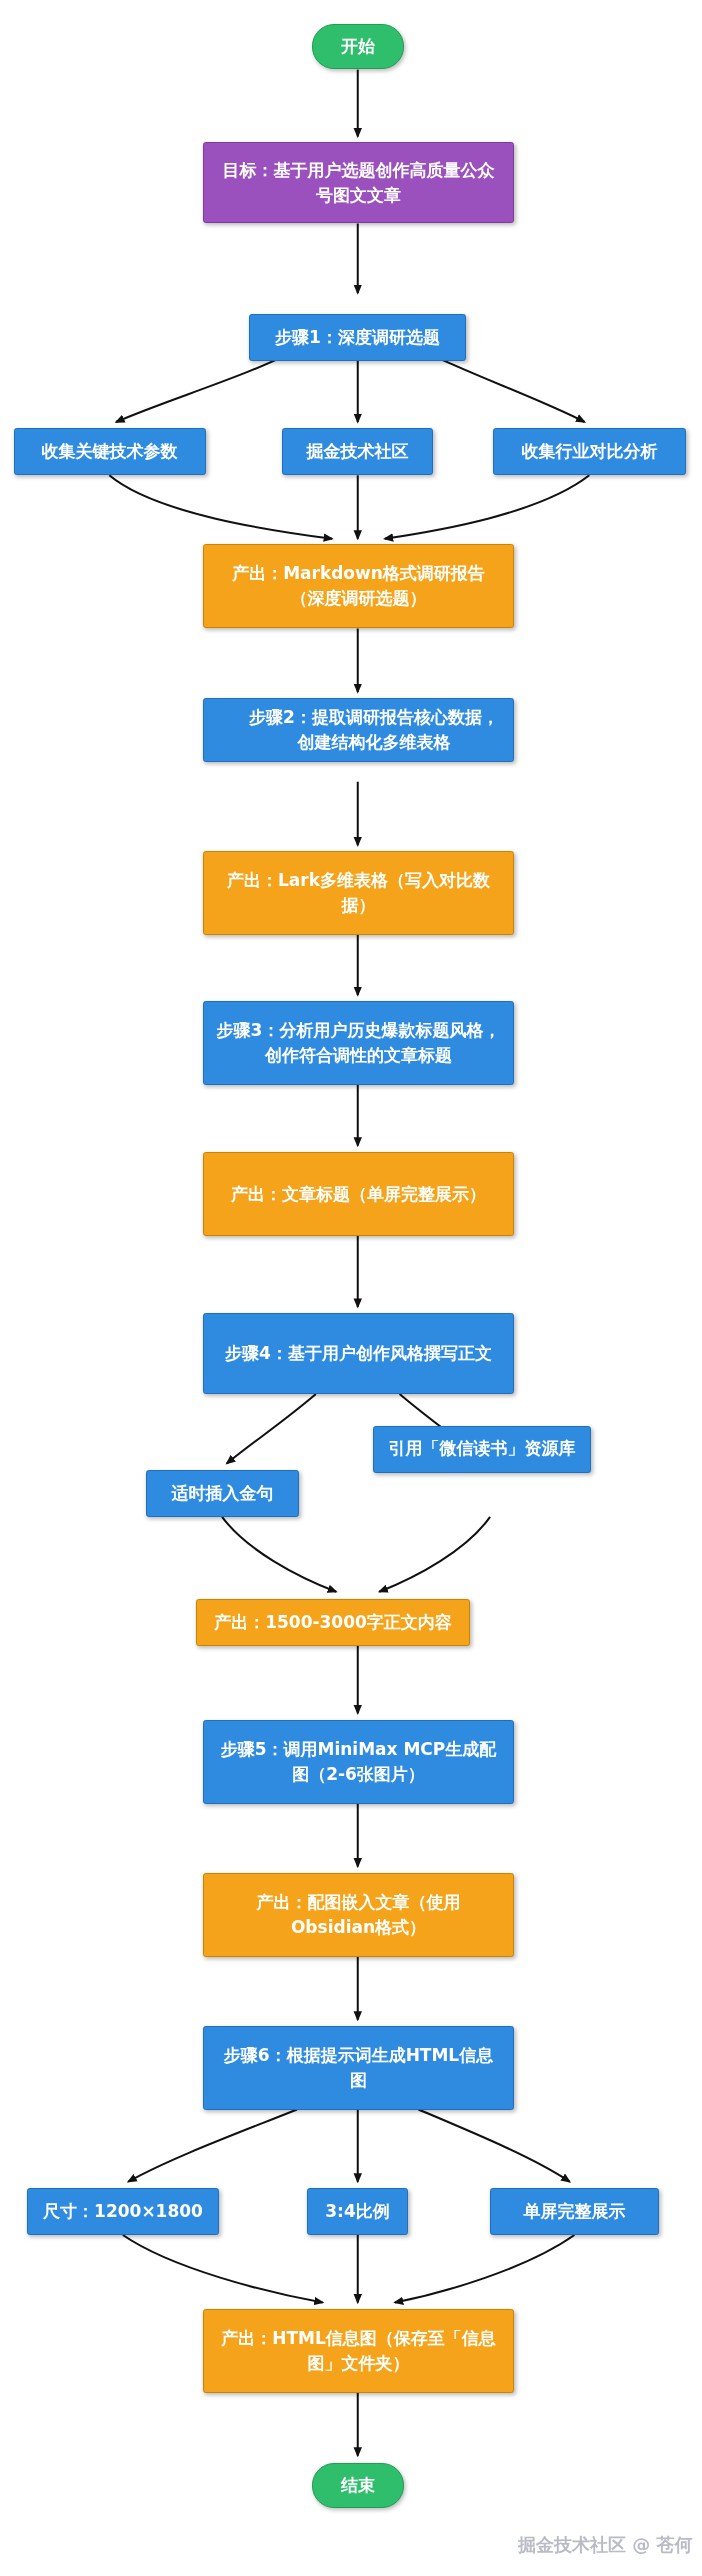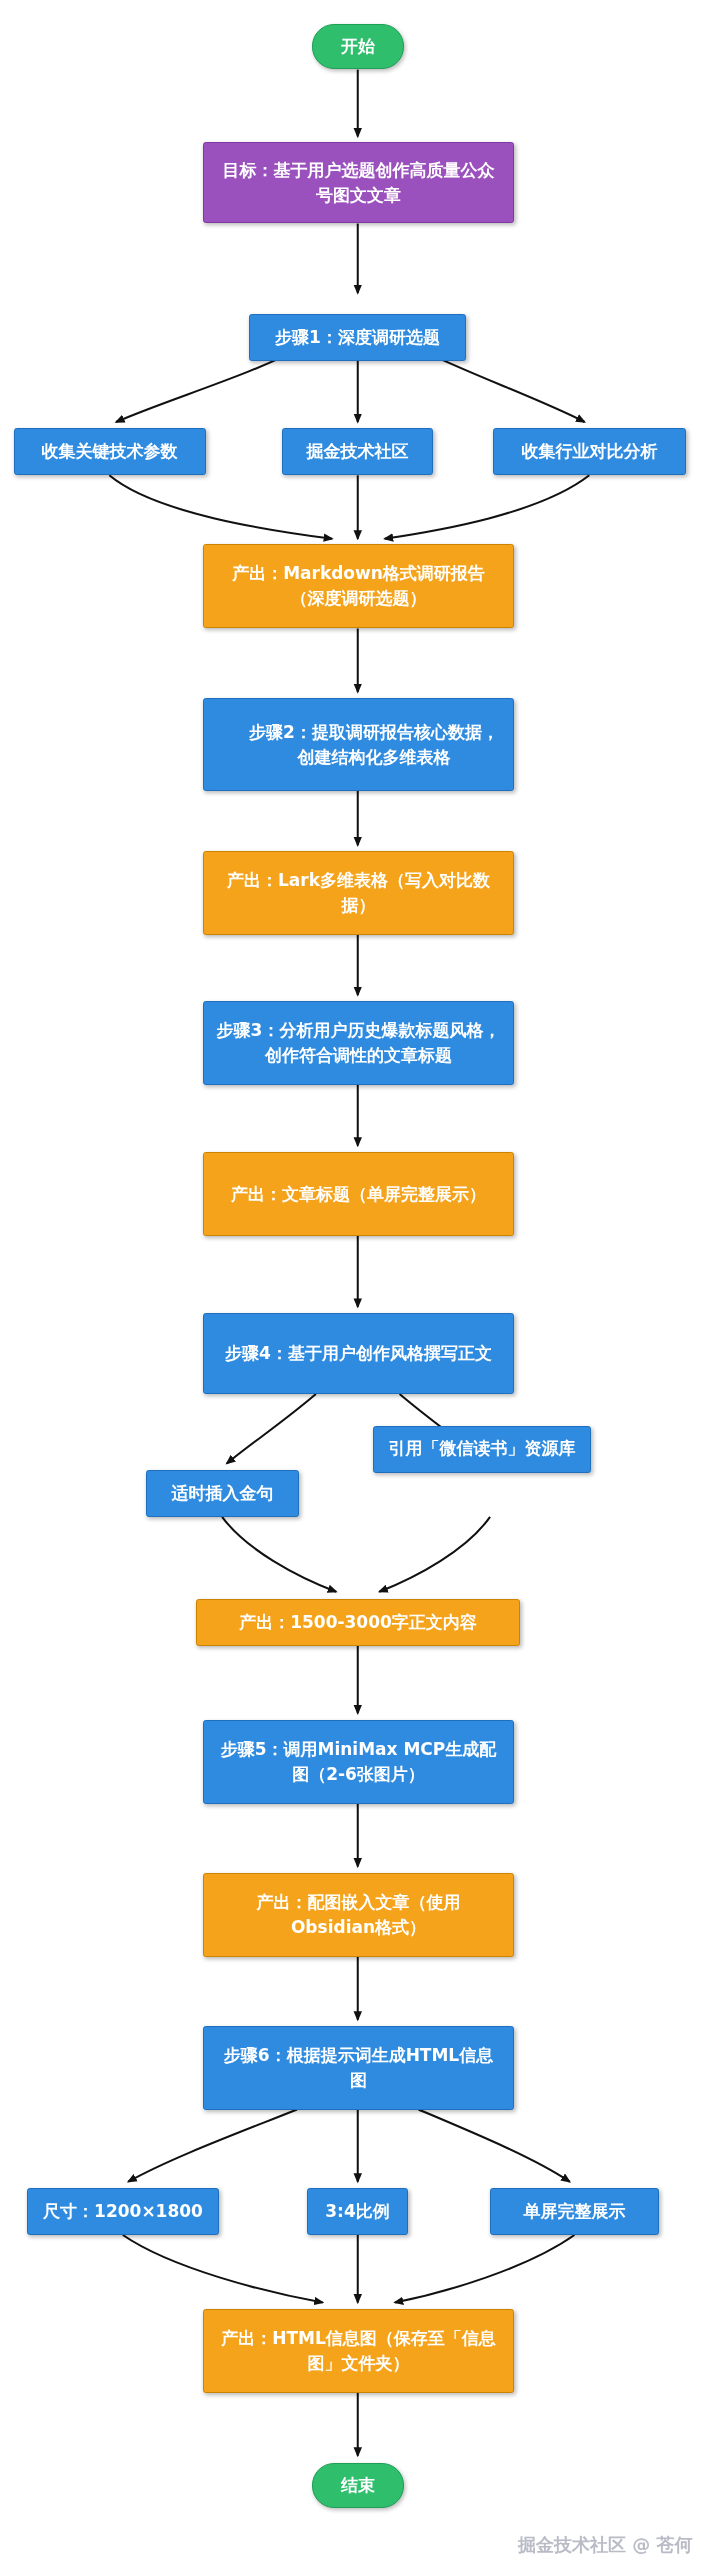--- a/index.html
+++ b/index.html
@@ -100,34 +100,34 @@
   <div class="node goal" style="left:203px;top:142px;width:311px;height:81px;">目标：基于用户选题创作高质量公众号图文文章</div>
 
   <div class="node step" style="left:249px;top:314px;width:217px;height:47px;">步骤1：深度调研选题</div>
 
   <div class="node step" style="left:13.5px;top:428px;width:192px;height:47px;">收集关键技术参数</div>
   <div class="node step" style="left:282px;top:428px;width:151px;height:47px;">掘金技术社区</div>
   <div class="node step" style="left:493px;top:428px;width:193px;height:47px;">收集行业对比分析</div>
 
   <div class="node output" style="left:203px;top:544px;width:311px;height:84px;">产出：Markdown格式调研报告（深度调研选题）</div>
 
-  <div class="node step" style="left:203px;top:698px;width:311px;height:93px;padding-left:43px;">步骤2：提取调研报告核心数据，创建结构化多维表格</div>
+  <div class="node step" style="left:203px;top:698px;width:311px;height:64px;padding-left:43px;">步骤2：提取调研报告核心数据，创建结构化多维表格</div>
 
   <div class="node output" style="left:203px;top:851px;width:311px;height:84px;">产出：Lark多维表格（写入对比数据）</div>
 
   <div class="node step" style="left:203px;top:1001px;width:311px;height:84px;">步骤3：分析用户历史爆款标题风格，创作符合调性的文章标题</div>
 
   <div class="node output" style="left:203px;top:1152px;width:311px;height:84px;">产出：文章标题（单屏完整展示）</div>
 
   <div class="node step" style="left:203px;top:1313px;width:311px;height:81px;">步骤4：基于用户创作风格撰写正文</div>
 
   <div class="node step" style="left:146px;top:1470px;width:153px;height:47px;">适时插入金句</div>
   <div class="node step" style="left:373px;top:1426px;width:218px;height:47px;font-family:Liberation Serif, serif;">引用「微信读书」资源库</div>
 
-  <div class="node output" style="left:196px;top:1599px;width:324px;height:47px;">产出：1500-3000字正文内容</div>
+  <div class="node output" style="left:196px;top:1599px;width:274px;height:47px;">产出：1500-3000字正文内容</div>
 
   <div class="node step" style="left:203px;top:1720px;width:311px;height:84px;">步骤5：调用MiniMax MCP生成配图（2-6张图片）</div>
 
   <div class="node output" style="left:203px;top:1873px;width:311px;height:84px;">产出：配图嵌入文章（使用Obsidian格式）</div>
 
   <div class="node step" style="left:203px;top:2026px;width:311px;height:84px;">步骤6：根据提示词生成HTML信息图</div>
 
   <div class="node step" style="left:27px;top:2188px;width:192px;height:47px;">尺寸：1200×1800</div>
   <div class="node step" style="left:307px;top:2188px;width:101px;height:47px;">3:4比例</div>
   <div class="node step" style="left:490px;top:2188px;width:169px;height:47px;">单屏完整展示</div>

